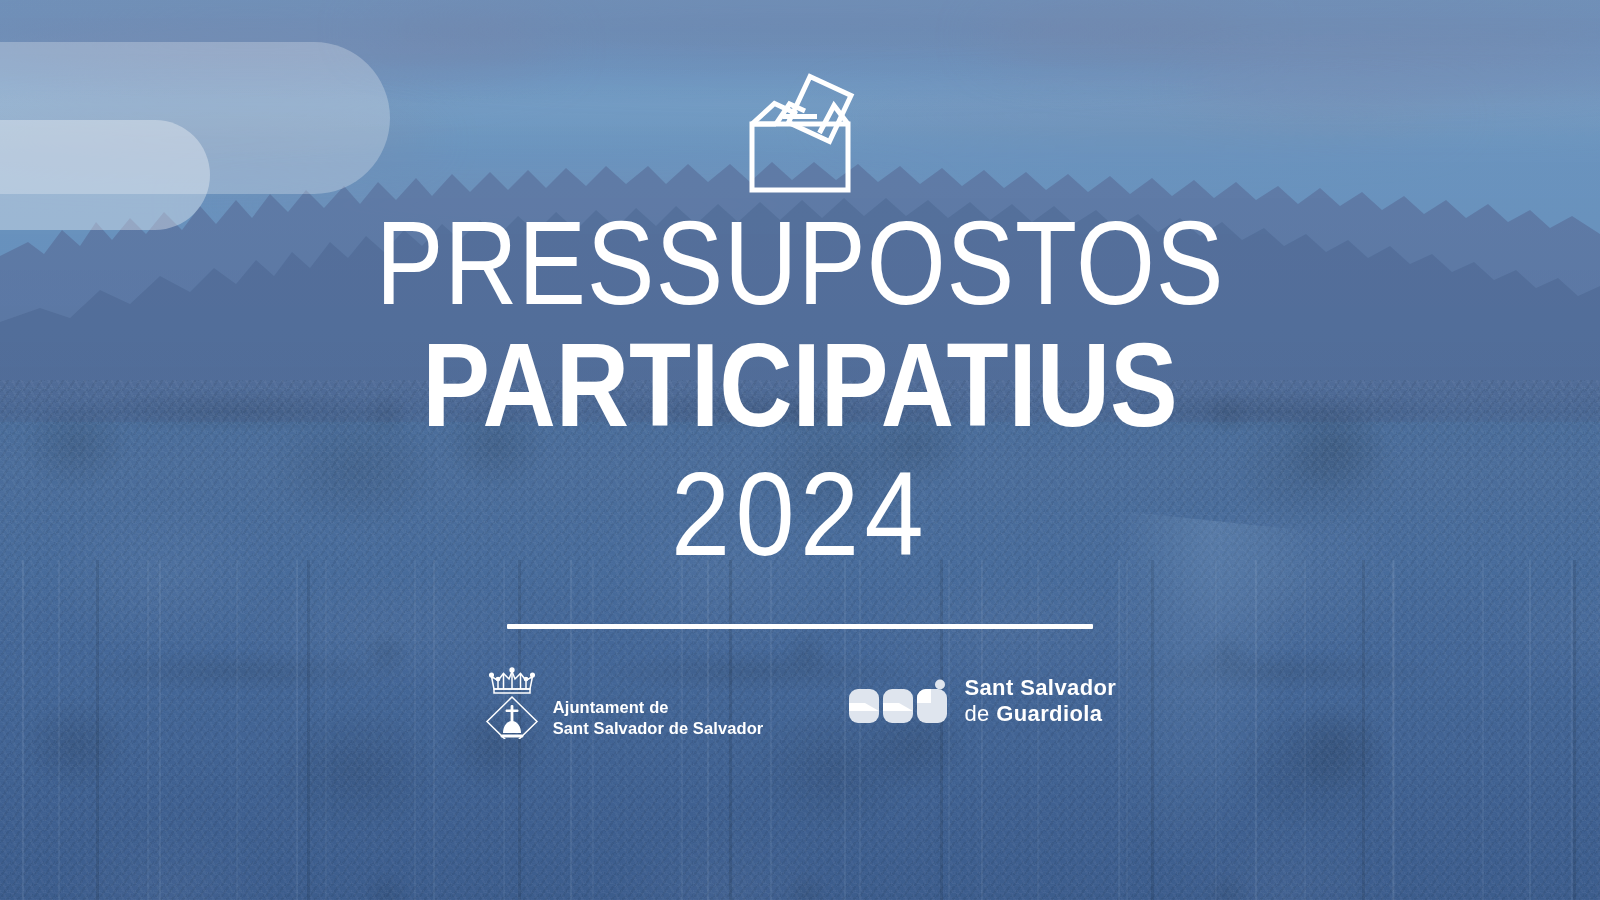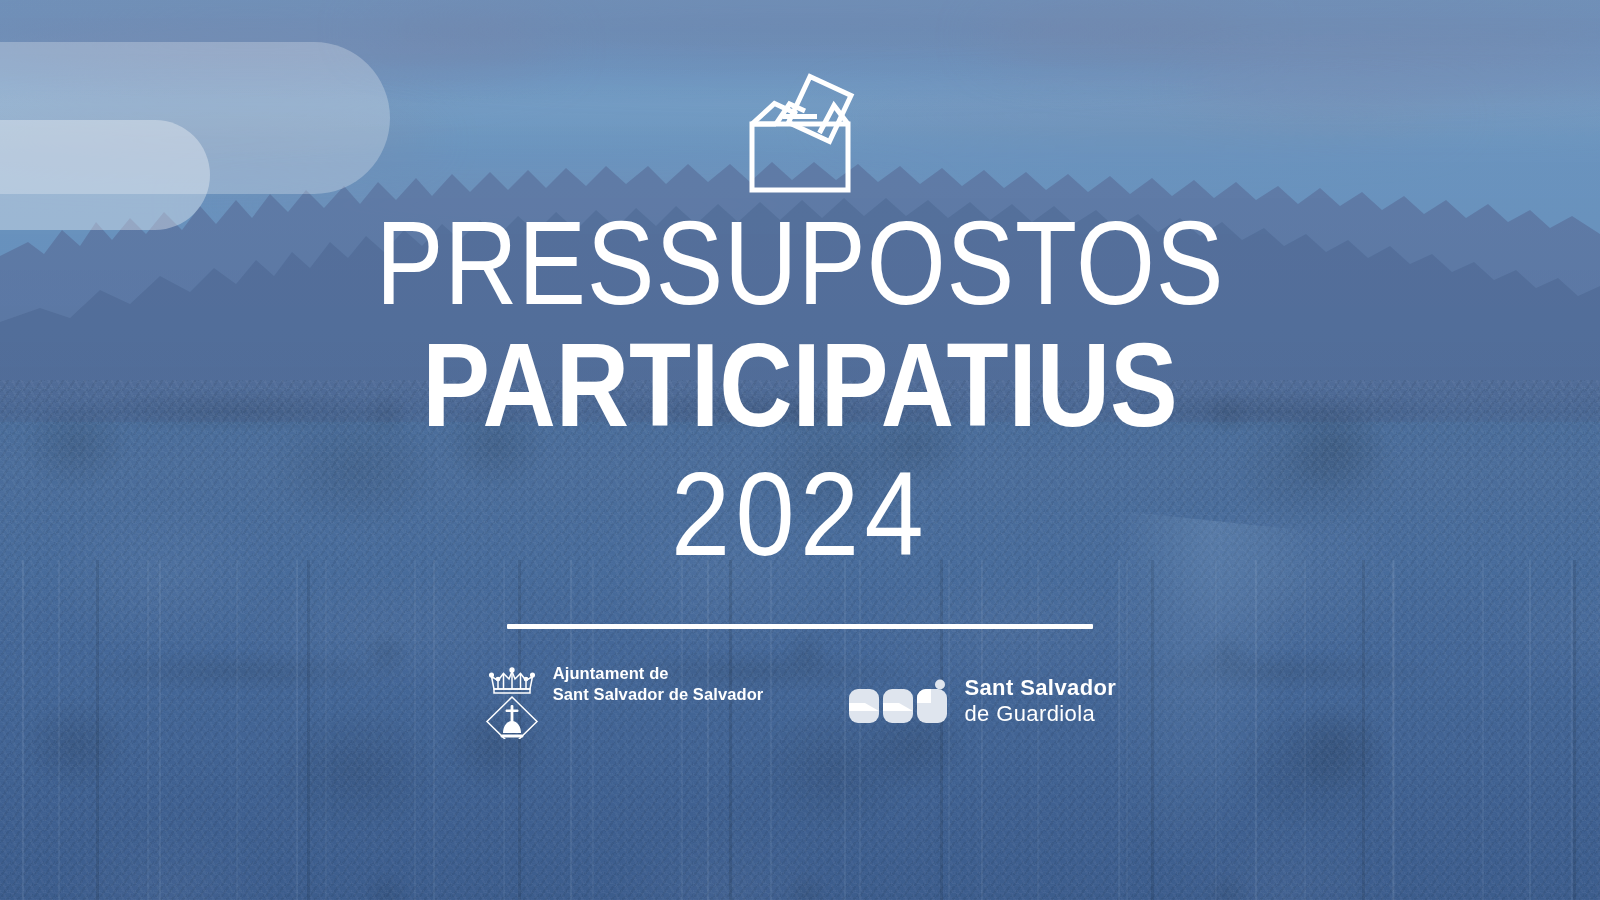--- a/index.html
+++ b/index.html
@@ -163,33 +163,33 @@
   .divider{
     width:586px; height:5px; background:#fff;
     margin-top:46px; border-radius:1px;
   }
 
   
   .logos{
     margin-top:34px;
     display:flex; align-items:center; gap:86px;
   }
-  .logo-aj{ display:flex; align-items:flex-start; gap:13px; }
+  .logo-aj{ display:flex; align-items:flex-end; gap:13px; }
   .crest{ width:56px; height:76px; }
   .aj-text{
     color:#fff; font-weight:700; font-size:16.5px; line-height:1.28;
     letter-spacing:.1px; white-space:nowrap;
   }
 
   .logo-ssg{ display:flex; align-items:center; gap:13px; }
   .ssg-mark{ width:102px; height:44px; }
   .ssg-text{ color:#fff; line-height:1.17; white-space:nowrap; }
   .ssg-l1{ font-size:22px; font-weight:700; letter-spacing:.4px; }
   .ssg-l2{ font-size:22px; font-weight:300; letter-spacing:.4px; }
-  .ssg-l2 b{ font-weight:400; }
+  .ssg-l2 b{ font-weight:700; }
 </style>
 </head>
 <body>
 
 <div class="poster">
 
   <div class="bg-layer">
     <div class="sky"></div>
     <div class="cloud cl1"></div>
     <div class="cloud cl2"></div>

